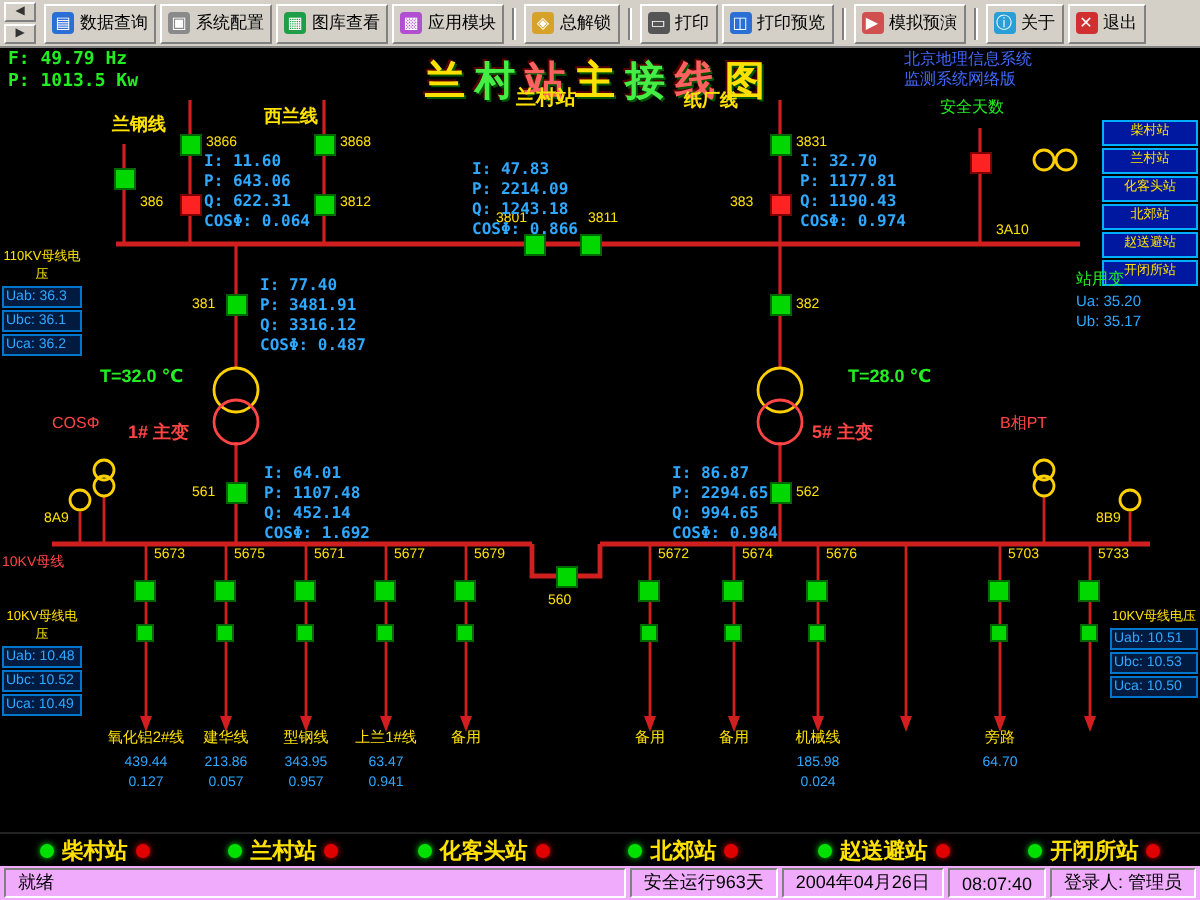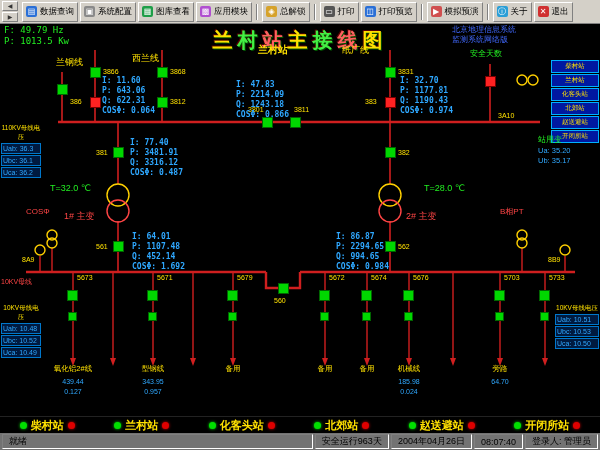--- a/index.html
+++ b/index.html
@@ -18,21 +18,21 @@
             color:#fff;font-size:8px;border-radius:2px;}
   .i1{background:#2a6fd6}.i2{background:#8a8a8a}.i3{background:#1f9e48}.i4{background:#b04fd0}
   .i5{background:#d6a22a}.i6{background:#555}.i7{background:#2a6fd6}.i8{background:#d04f4f}
   .i9{background:#2a9ed6}.i10{background:#d03030}
   .sep{width:1px;height:16px;background:#808080;border-right:1px solid #fff;margin:0 2px;}
   
   .screen{position:absolute;top:24px;left:0;width:600px;height:392px;background:#000;}
   .txt{position:absolute;white-space:nowrap;line-height:1.1;}
   .y{color:#ffe100}.g{color:#22ee22}.r{color:#ff4545}.c{color:#2fa8ff}.bl{color:#4169ff}
   .s7{font-size:7px}.s75{font-size:7.5px}.s8{font-size:8px}
-  .s9{font-size:9px;font-weight:normal}.s10{font-size:10px;font-weight:bold}
+  .s9{font-size:9px;font-weight:bold}.s10{font-size:10px;font-weight:bold}
   .mono{font-family:"DejaVu Sans Mono",monospace;}
   .title{position:absolute;left:50%;top:3px;transform:translateX(-50%);font-size:20px;
          font-weight:bold;letter-spacing:5px;white-space:nowrap;
          text-shadow:1px 1px 0 #005500,-1px -1px 0 #550000;}
   .meas{position:absolute;color:#2fa8ff;font-size:8px;line-height:10px;white-space:nowrap;
         font-weight:bold;font-family:"DejaVu Sans Mono",monospace;}
   .brk{position:absolute;width:9px;height:9px;background:#00d800;border:1px solid #006600;}
   .brk.red{background:#ff2222;border-color:#7a0000;}
   .panel{position:absolute;width:40px;}
   .panel .pt{color:#ffe100;font-size:6.5px;text-align:center;}
@@ -49,21 +49,21 @@
          text-align:center;white-space:nowrap;}
   .fv{position:absolute;left:-6px;right:-6px;text-align:center;color:#2fa8ff;font-size:7px;}
   .fv.v1{top:106px}.fv.v2{top:116px}
   
   .stbar{position:absolute;top:416px;left:0;width:600px;height:17px;background:#000;
          border-top:1px solid #222;display:flex;align-items:center;justify-content:space-around;}
   .station{display:flex;align-items:center;gap:4px;color:#ffe100;font-size:11px;font-weight:bold;}
   .led{width:7px;height:7px;border-radius:50%;}
   .led.gn{background:#00e000;box-shadow:0 0 3px #00e000;}
   .led.rd{background:#e00000;box-shadow:0 0 3px #e00000;}
-  .status{position:absolute;top:433px;left:0;width:600px;height:17px;background:#737373;
+  .status{position:absolute;top:433px;left:0;width:600px;height:17px;background:#f0abfc;
           display:flex;gap:2px;padding:1px 2px;box-sizing:border-box;font-size:9px;color:#000;}
   .cell{border:1px solid;border-color:#808080 #fff #fff #808080;padding:0 6px;display:flex;
         align-items:center;white-space:nowrap;}
   .cell.grow{flex:1}
 </style>
 </head>
 <body>
 
 <div class="app">
 
@@ -275,43 +275,59 @@
     <div class="meas" style="left:336px;top:208px">
       <div>I: 86.87</div>
       <div>P: 2294.65</div>
       <div>Q: 994.65</div>
       <div>COSΦ: 0.984</div>
     </div>
 
     <div class="txt g s9" style="left:50px;top:160px">T=32.0 ℃</div>
     <div class="txt g s9" style="left:424px;top:160px">T=28.0 ℃</div>
     <div class="txt r s9" style="left:64px;top:188px">1# 主变</div>
-    <div class="txt r s9" style="left:406px;top:188px">2# 主变</div>
+    <div class="txt r s9" style="left:406px;top:188px">5# 主变</div>
 
     <div class="txt r s8" style="left:26px;top:184px">COSΦ</div>
     <div class="txt r s8" style="left:500px;top:184px">B相PT</div>
     <span class="txt y s7" style="left:22px;top:232px">8A9</span>
     <span class="txt y s7" style="left:548px;top:232px">8B9</span>
     <div class="txt r s7" style="left:1px;top:254px">10KV母线</div>
 
     <div class="feeder" style="left:51px">
       <span class="fid">5673</span>
       <span class="fsq s1"></span>
       <span class="fsq s2"></span>
       <span class="fname">氧化铝2#线</span>
       <span class="fv v1">439.44</span>
       <span class="fv v2">0.127</span>
     </div>
+    <div class="feeder" style="left:91px">
+      <span class="fid">5675</span>
+      <span class="fsq s1"></span>
+      <span class="fsq s2"></span>
+      <span class="fname">建华线</span>
+      <span class="fv v1">213.86</span>
+      <span class="fv v2">0.057</span>
+    </div>
     <div class="feeder" style="left:131px">
       <span class="fid">5671</span>
       <span class="fsq s1"></span>
       <span class="fsq s2"></span>
       <span class="fname">型钢线</span>
       <span class="fv v1">343.95</span>
       <span class="fv v2">0.957</span>
+    </div>
+    <div class="feeder" style="left:171px">
+      <span class="fid">5677</span>
+      <span class="fsq s1"></span>
+      <span class="fsq s2"></span>
+      <span class="fname">上兰1#线</span>
+      <span class="fv v1">63.47</span>
+      <span class="fv v2">0.941</span>
     </div>
     <div class="feeder" style="left:211px">
       <span class="fid">5679</span>
       <span class="fsq s1"></span>
       <span class="fsq s2"></span>
       <span class="fname">备用</span>
       <span class="fv v1"></span>
       <span class="fv v2"></span>
     </div>
 

